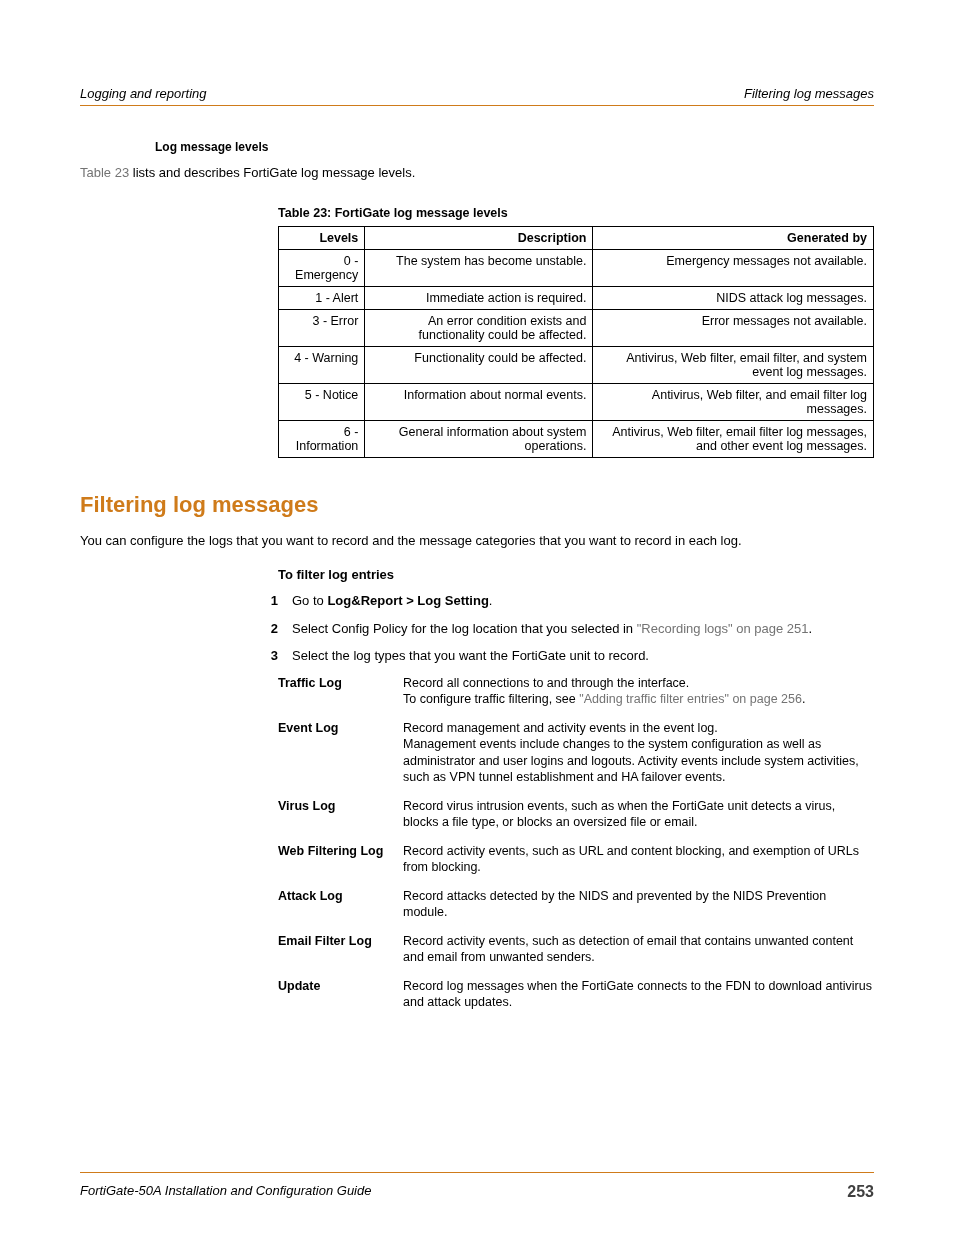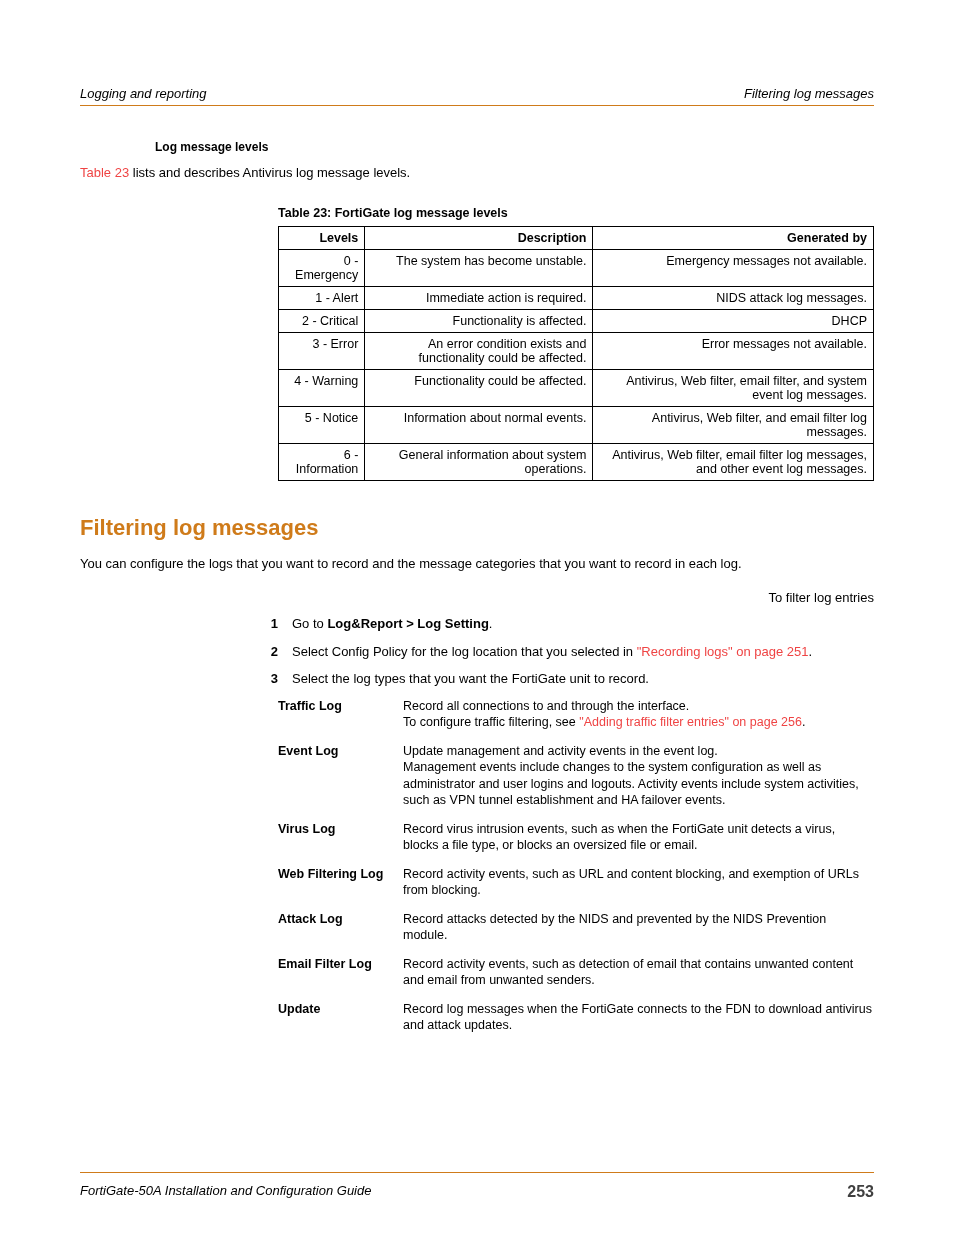--- a/index.html
+++ b/index.html
@@ -66,21 +66,21 @@
     margin: 34px 0 14px 0;
   }
   .indent {
     margin-left: 198px;
   }
   .para {
     margin: 0 0 10px 0;
     line-height: 1.35;
   }
   .xref {
-    color: #ef4444;
+    color: #737373;
   }
   .table-caption {
     font-weight: bold;
     font-size: 12.5px;
     margin: 24px 0 6px 198px;
   }
   table.levels {
     border-collapse: collapse;
     margin-left: 198px;
     width: calc(100% - 198px);
@@ -89,23 +89,22 @@
     border: 1px solid #000;
     padding: 4px 6px;
     text-align: right;
     vertical-align: top;
     font-size: 12.5px;
   }
   table.levels th {
     font-weight: bold;
   }
   .proc-title {
-    font-weight: normal;
+    font-weight: bold;
     margin: 18px 0 10px 198px;
-    text-align: right;
   }
   .step {
     display: flex;
     margin: 0 0 10px 160px;
     line-height: 1.35;
   }
   .step-num {
     width: 38px;
     flex-shrink: 0;
     font-weight: bold;
@@ -142,21 +141,21 @@
 
   <div class="header-row">
     <span>Logging and reporting</span>
     <span>Filtering log messages</span>
   </div>
   <hr class="header-rule">
 
   <h3 class="section-h3">Log message levels</h3>
 
   <p class="para indent">
-    <span class="xref">Table 23</span><span> lists and describes Antivirus log message levels.</span>
+    <span class="xref">Table 23</span><span> lists and describes FortiGate log message levels.</span>
   </p>
 
   <div class="table-caption">Table 23: FortiGate log message levels</div>
 
   <table class="levels">
     <thead>
       <tr>
         <th>Levels</th>
         <th>Description</th>
         <th>Generated by</th>
@@ -165,25 +164,20 @@
     <tbody>
       <tr>
         <td>0 - Emergency</td>
         <td>The system has become unstable.</td>
         <td>Emergency messages not available.</td>
       </tr>
       <tr>
         <td>1 - Alert</td>
         <td>Immediate action is required.</td>
         <td>NIDS attack log messages.</td>
-      </tr>
-      <tr>
-        <td>2 - Critical</td>
-        <td>Functionality is affected.</td>
-        <td>DHCP</td>
       </tr>
       <tr>
         <td>3 - Error</td>
         <td>An error condition exists and functionality could be affected.</td>
         <td>Error messages not available.</td>
       </tr>
       <tr>
         <td>4 - Warning</td>
         <td>Functionality could be affected.</td>
         <td>Antivirus, Web filter, email filter, and system event log messages.</td>
@@ -232,21 +226,21 @@
       <div class="defterm">Traffic Log</div>
       <div class="defdesc">
         <span>Record all connections to and through the interface.</span><br>
         <span>To configure traffic filtering, see </span><span class="xref">"Adding traffic filter entries" on page 256</span><span>.</span>
       </div>
     </div>
 
     <div class="defrow">
       <div class="defterm">Event Log</div>
       <div class="defdesc">
-        <span>Update management and activity events in the event log.</span><br>
+        <span>Record management and activity events in the event log.</span><br>
         <span>Management events include changes to the system configuration as well as administrator and user logins and logouts. Activity events include system activities, such as VPN tunnel establishment and HA failover events.</span>
       </div>
     </div>
 
     <div class="defrow">
       <div class="defterm">Virus Log</div>
       <div class="defdesc">Record virus intrusion events, such as when the FortiGate unit detects a virus, blocks a file type, or blocks an oversized file or email.</div>
     </div>
 
     <div class="defrow">

